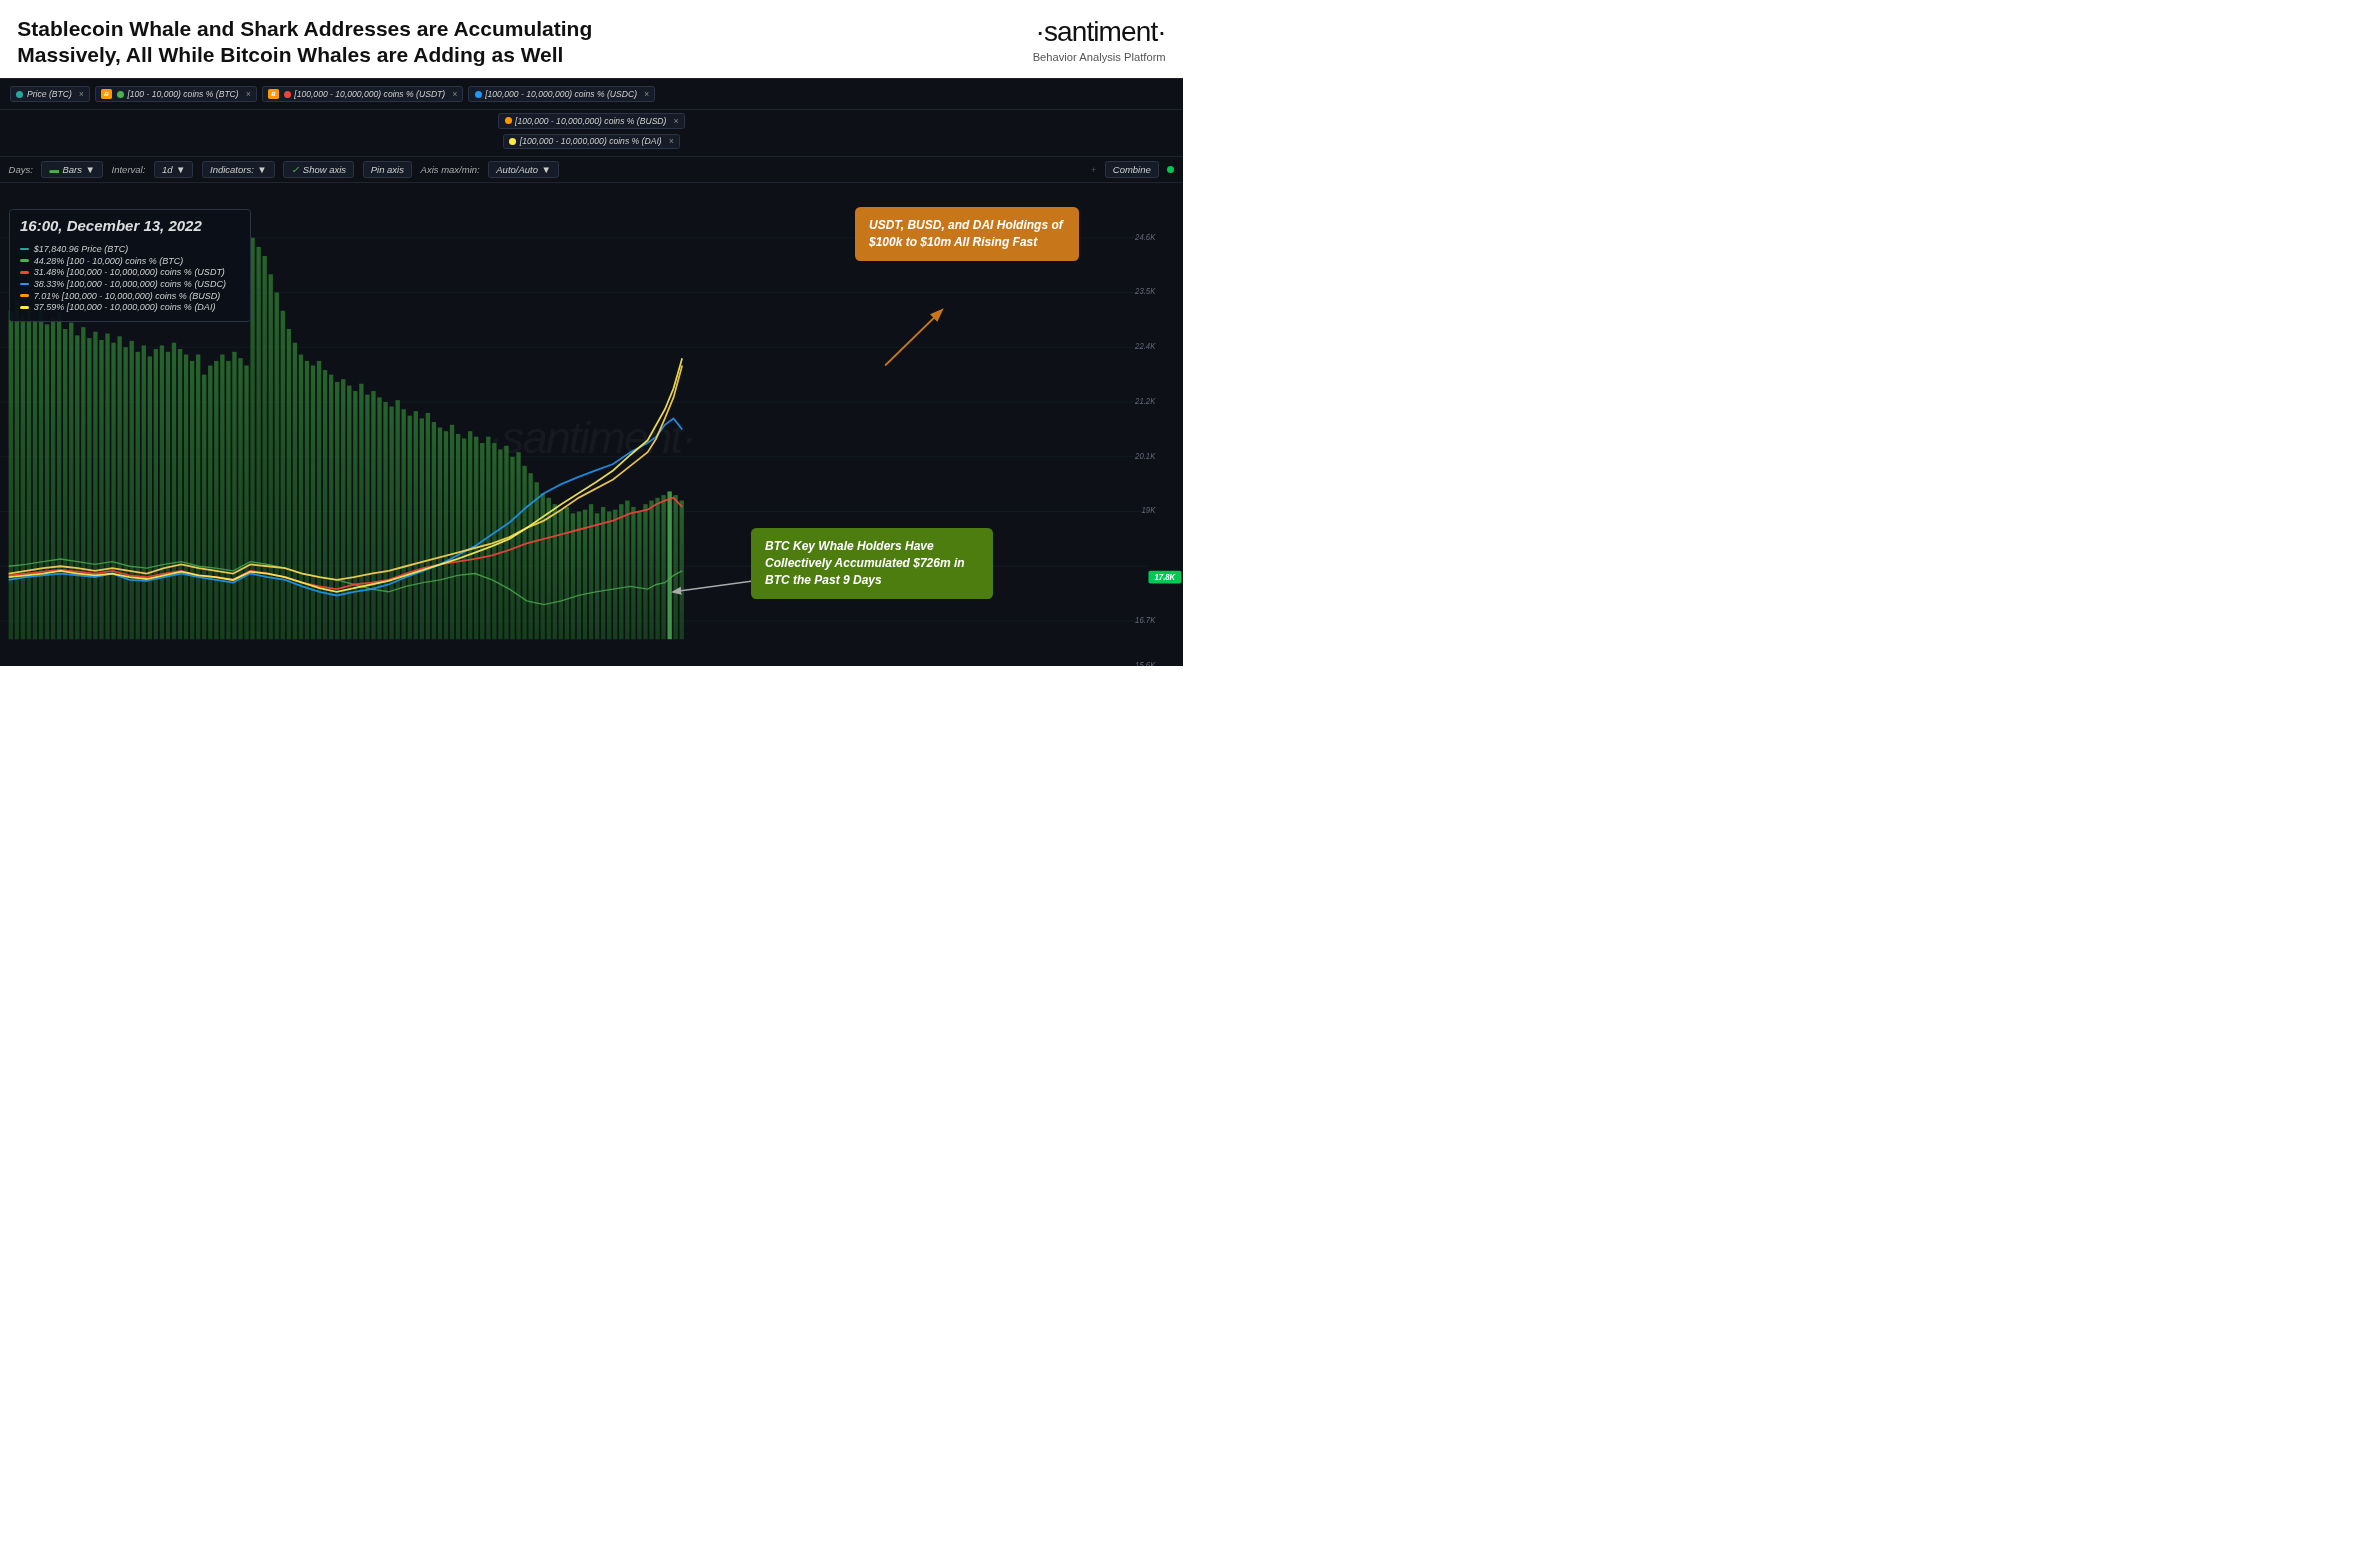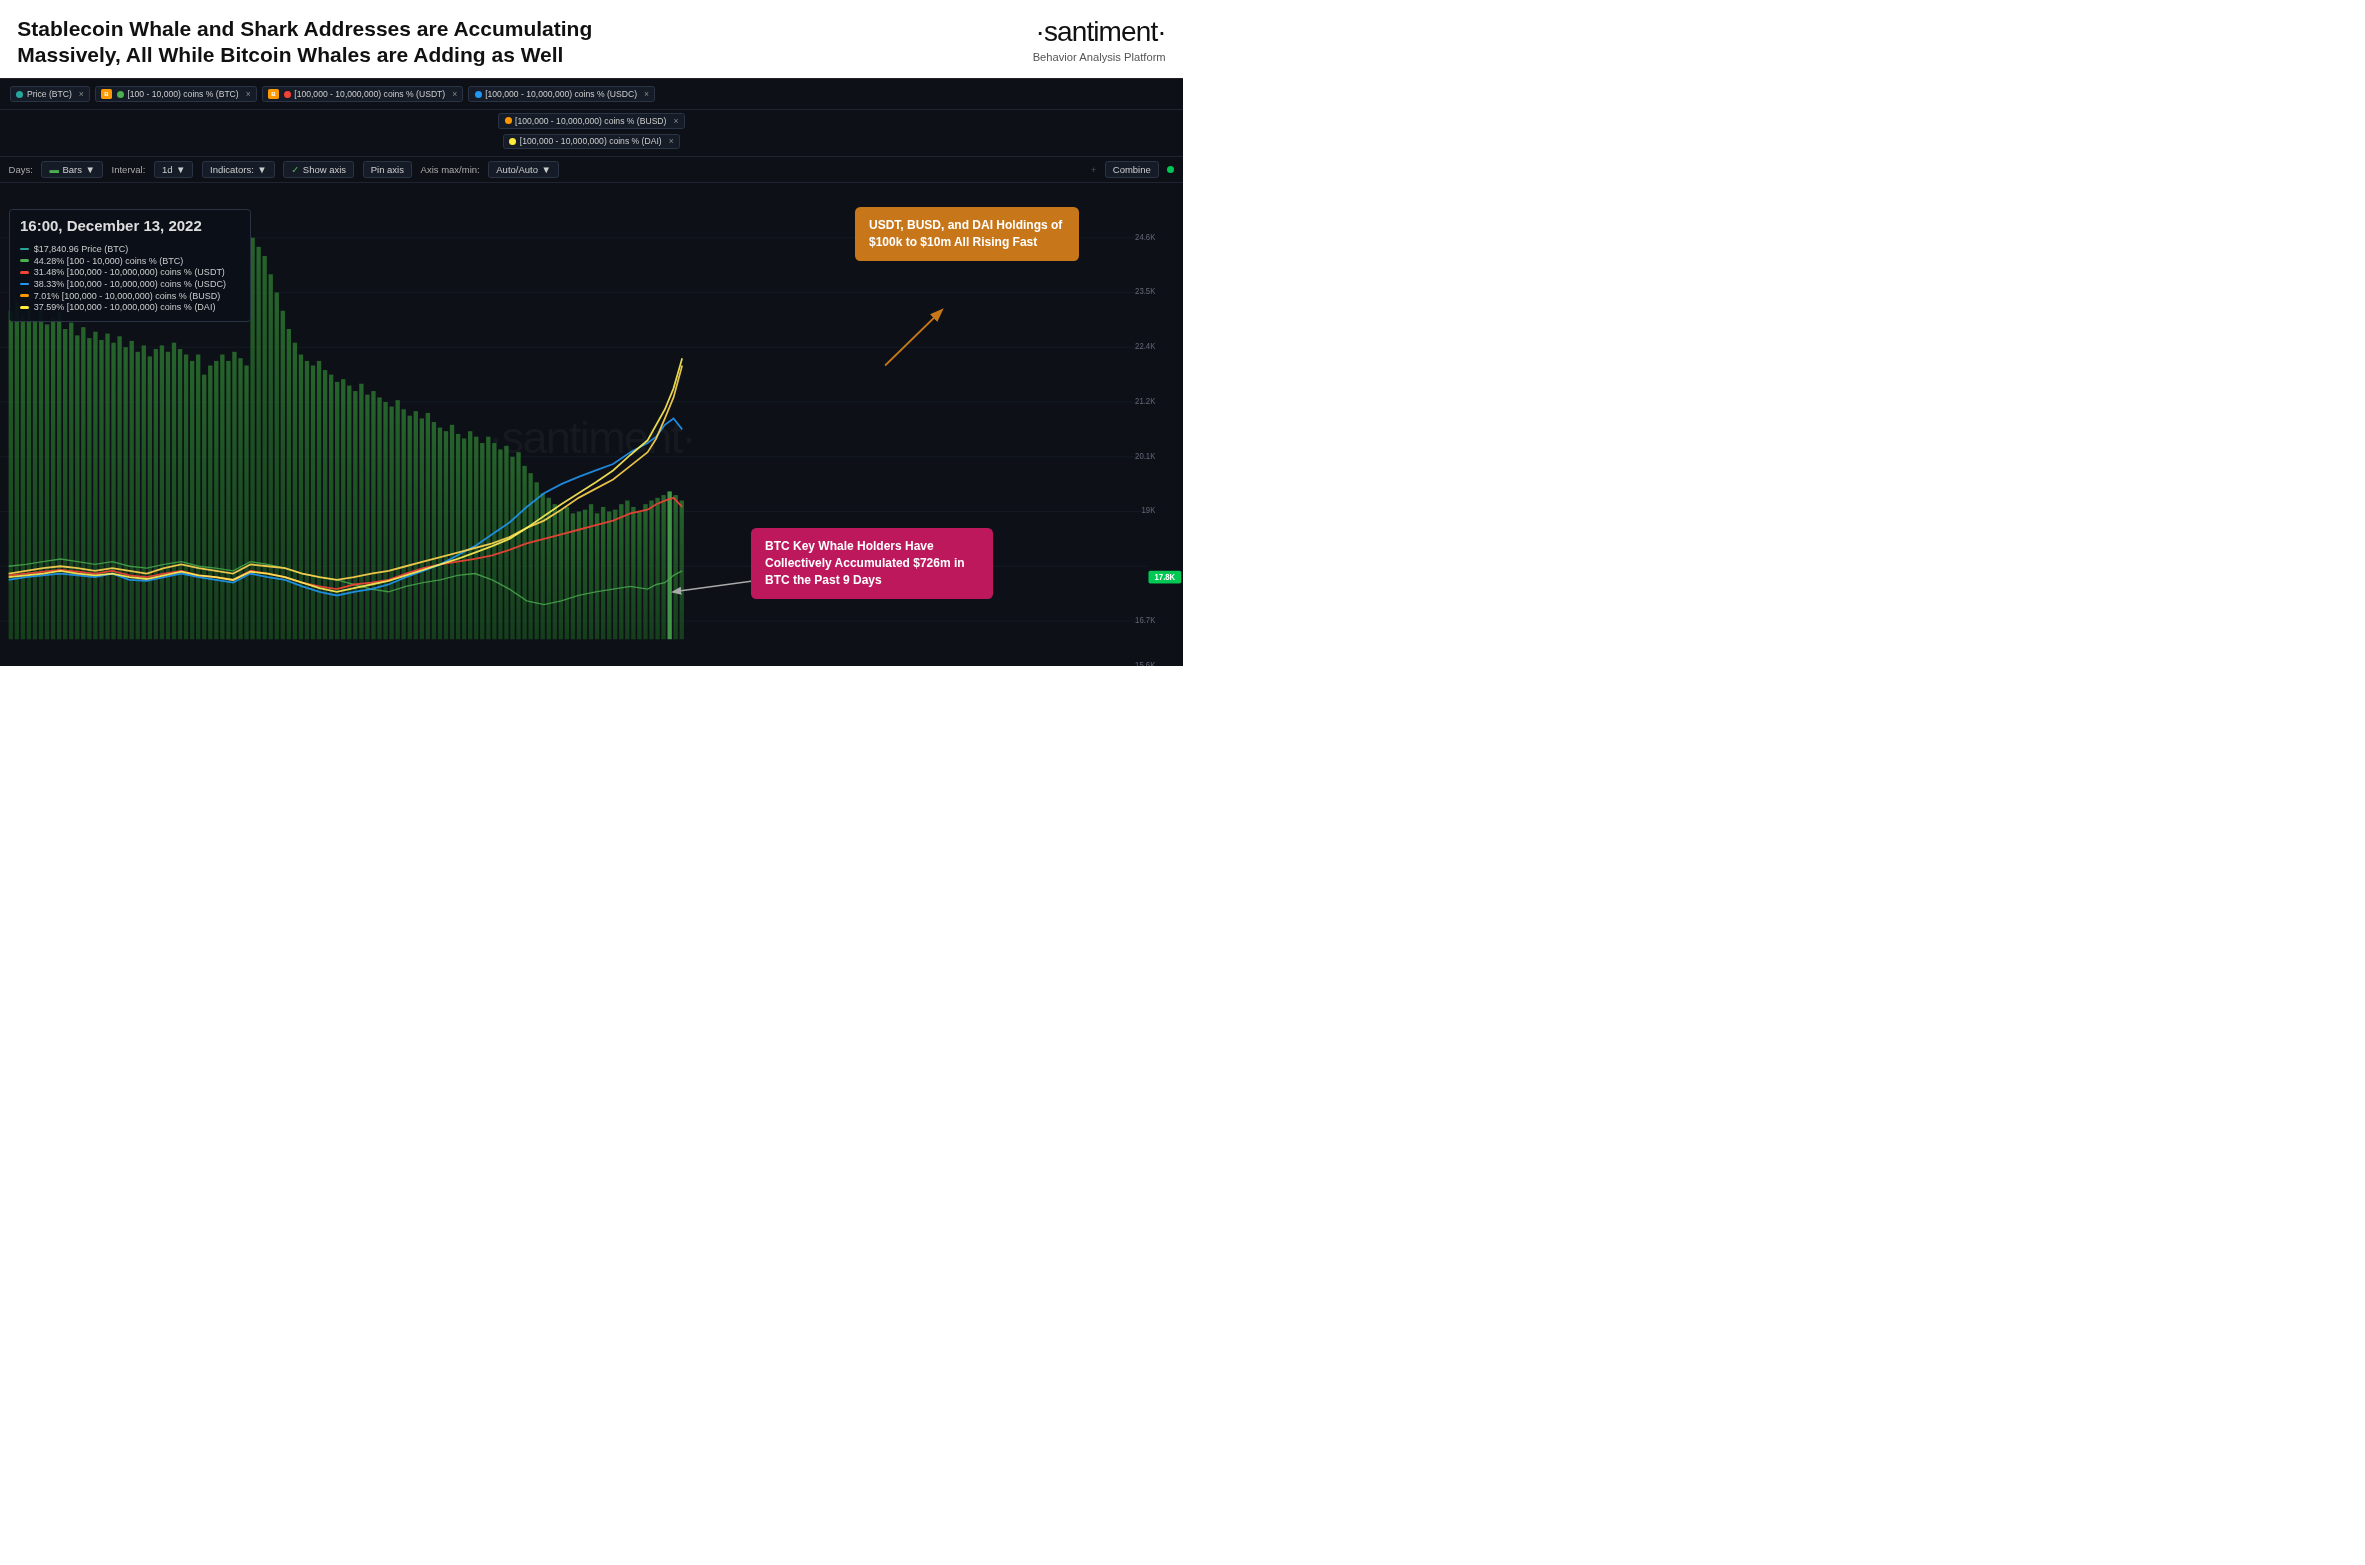--- a/index.html
+++ b/index.html
@@ -44,20 +44,21 @@
       color: #555;
       margin-top: 3.5px;
       text-align: right;
     }
     .chart-container {
       background: #0d1117;
       position: relative;
       width: 100%;
       height: 587px;
       overflow: hidden;
+      font-style: italic;
     }
     .chart-toolbar {
       display: flex;
       align-items: center;
       padding: 5.2px 8.6px;
       background: #0d1117;
       border-bottom: 0.9px solid #1e2530;
       flex-wrap: wrap;
       gap: 1.7px;
     }
@@ -158,21 +159,21 @@
       padding: 10.4px 14px;
       border-radius: 5.2px;
       max-width: 224px;
       line-height: 1.4;
       z-index: 10;
     }
     .annotation-green {
       position: absolute;
       bottom: 95px;
       right: 190px;
-      background: #be185d;
+      background: #4d7c0f;
       color: #fff;
       font-size: 12px;
       font-weight: 700;
       padding: 10.4px 14px;
       border-radius: 5.2px;
       max-width: 242px;
       line-height: 1.4;
       z-index: 10;
     }
     .xaxis {

